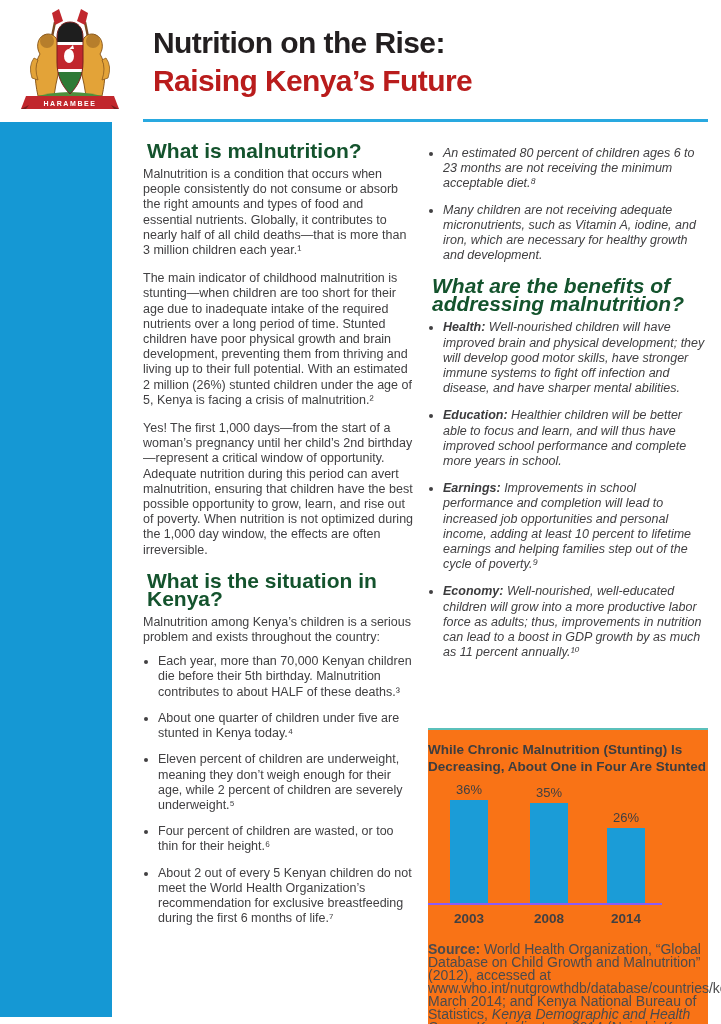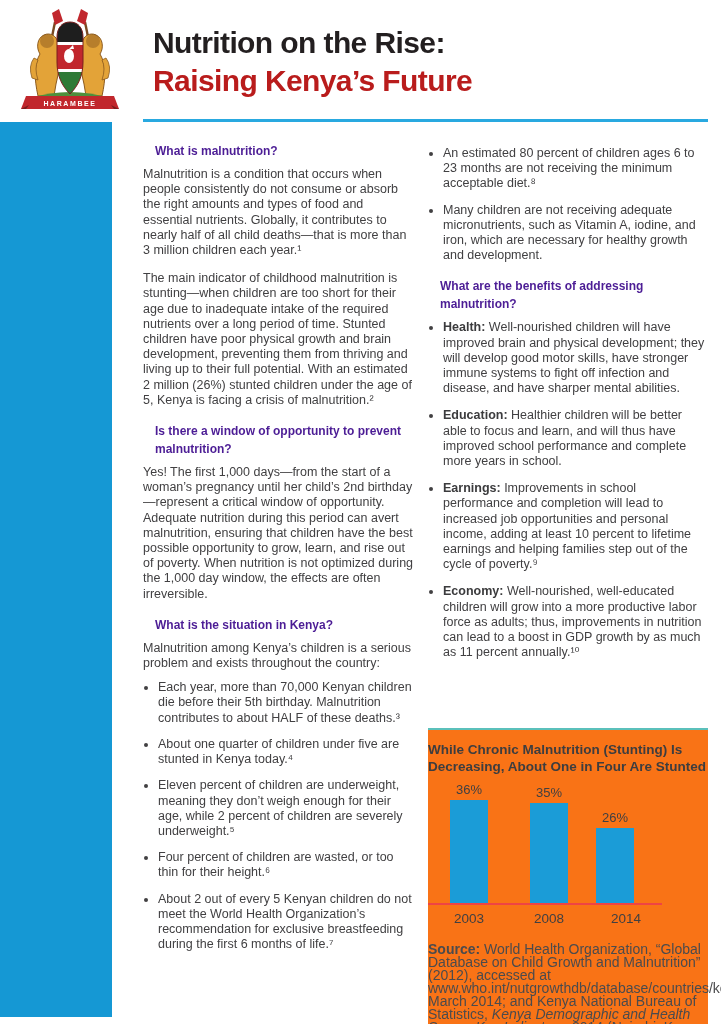--- a/index.html
+++ b/index.html
@@ -12,38 +12,38 @@
   .logo{position:absolute;left:14px;top:8px;width:112px;height:106px;}
   .title-block{position:absolute;left:153px;top:24px;width:560px;}
   .title-line{font-size:30px;font-weight:bold;line-height:38px;letter-spacing:-0.6px;color:#231F20;}
   .title-line.cyan{color:#b91c1c;}
   .header-rule{position:absolute;left:143px;top:119px;width:565px;height:3px;background:#29A9E0;}
   
   .sidebar{position:absolute;left:0;top:122px;width:112px;height:895px;background:#1598D4;}
   
   .col{position:absolute;font-size:12.5px;line-height:15.2px;}
   .col-left{left:143px;top:142px;width:271px;}
-  .col-right{left:428px;top:146px;width:280px;}
-  h2.sec{font-size:12px;line-height:18px;font-weight:bold;color:#4c1d95;margin:14px 0 7px 12px;}
+  .col-right{left:428px;top:146px;width:280px;font-style:italic;}
+  h2.sec{font-size:21px;line-height:18px;font-weight:bold;color:#14532d;margin:14px 0 7px 4px;}
   h2.sec:first-child{margin-top:0;}
   p.body{margin:0 0 13px 0;}
   p.body.tight{margin-bottom:9px;}
   ul.blist{margin:0;padding:0 0 0 15px;list-style:disc;}
   ul.blist li{margin:0 0 11px 0;}
   ul.blist.benefits li{margin-bottom:12px;}
   ul.blist li b{font-weight:bold;color:#3B3B3D;}
   
   .chart-block{position:absolute;left:428px;top:728px;width:280px;background:#f97316;}
   .chart-rule{height:2px;background:#5BC0BB;margin-bottom:11px;}
   .chart-title{font-size:13.5px;font-weight:bold;line-height:17px;color:#3D3D3F;margin:0 0 16px 0;}
-  .plot{position:relative;height:112px;width:234px;border-bottom:2px solid #ef4444;overflow:visible;}
+  .plot{position:relative;height:112px;width:234px;border-bottom:2px solid #8b5cf6;overflow:visible;}
   .bar-col{position:absolute;bottom:0;display:flex;flex-direction:column;align-items:center;width:38px;}
   .bar-value{font-size:13px;color:#414042;margin-bottom:3px;white-space:nowrap;}
   .bar{width:38px;background:#1B9CD7;}
-  .years{position:relative;width:234px;height:18px;margin-top:6px;}
+  .years{position:relative;width:234px;height:18px;margin-top:6px;font-weight:bold;}
   .years span{position:absolute;top:0;width:38px;text-align:center;font-size:13.5px;color:#414042;}
   .source{font-size:14px;line-height:13px;color:#4B4B4D;margin:14px 0 0 0;width:280px;}
   .source b{font-weight:bold;}
   .source i{font-style:italic;}
 </style>
 </head>
 <body>
 
 <div class="page">
 
@@ -104,21 +104,20 @@
     <div class="title-line cyan">Raising Kenya’s Future</div>
   </div>
   <div class="header-rule"></div>
   <div class="sidebar"></div>
 
   <div class="col col-left">
     <h2 class="sec">What is malnutrition?</h2>
     <p class="body">Malnutrition is a condition that occurs when people consistently do not consume or absorb the right amounts and types of food and essential nutrients. Globally, it contributes to nearly half of all child deaths—that is more than 3 million children each year.¹</p>
     <p class="body">The main indicator of childhood malnutrition is stunting—when children are too short for their age due to inadequate intake of the required nutrients over a long period of time. Stunted children have poor physical growth and brain development, preventing them from thriving and living up to their full potential. With an estimated 2 million (26%) stunted children under the age of 5, Kenya is facing a crisis of malnutrition.²</p>
 
-    <h2 class="sec">Is there a window of opportunity to prevent malnutrition?</h2>
     <p class="body">Yes! The first 1,000 days—from the start of a woman’s pregnancy until her child’s 2nd birthday—represent a critical window of opportunity. Adequate nutrition during this period can avert malnutrition, ensuring that children have the best possible opportunity to grow, learn, and rise out of poverty. When nutrition is not optimized during the 1,000 day window, the effects are often irreversible.</p>
 
     <h2 class="sec">What is the situation in Kenya?</h2>
     <p class="body tight">Malnutrition among Kenya’s children is a serious problem and exists throughout the country:</p>
     <ul class="blist">
       <li>Each year, more than 70,000 Kenyan children die before their 5th birthday. Malnutrition contributes to about HALF of these deaths.³</li>
       <li>About one quarter of children under five are stunted in Kenya today.⁴</li>
       <li>Eleven percent of children are underweight, meaning they don’t weigh enough for their age, while 2 percent of children are severely underweight.⁵</li>
       <li>Four percent of children are wasted, or too thin for their height.⁶</li>
       <li>About 2 out of every 5 Kenyan children do not meet the World Health Organization’s recommendation for exclusive breastfeeding during the first 6 months of life.⁷</li>
@@ -145,21 +144,21 @@
     <h3 class="chart-title">While Chronic Malnutrition (Stunting) Is Decreasing, About One in Four Are Stunted</h3>
     <div class="plot">
       <div class="bar-col" style="left:22px">
         <div class="bar-value">36%</div>
         <div class="bar" style="height: 103px;"></div>
       </div>
       <div class="bar-col" style="left:102px">
         <div class="bar-value">35%</div>
         <div class="bar" style="height: 100px;"></div>
       </div>
-      <div class="bar-col" style="left:168px">
+      <div class="bar-col" style="left:179px">
         <div class="bar-value">26%</div>
         <div class="bar" style="height: 75px;"></div>
       </div>
     </div>
     <div class="years">
       <span style="left:22px">2003</span>
       <span style="left:102px">2008</span>
       <span style="left:179px">2014</span>
     </div>
     <p class="source"><b>Source:</b> <span>World Health Organization, “Global Database on Child Growth and Malnutrition” (2012), accessed at www.who.int/nutgrowthdb/database/countries/ken/en/, March 2014; and Kenya National Bureau of Statistics, </span><i>Kenya Demographic and Health Survey Key Indicators,</i><span> 2014 (Nairobi: Kenya National Bureau of Statistics, 2015).</span></p>

